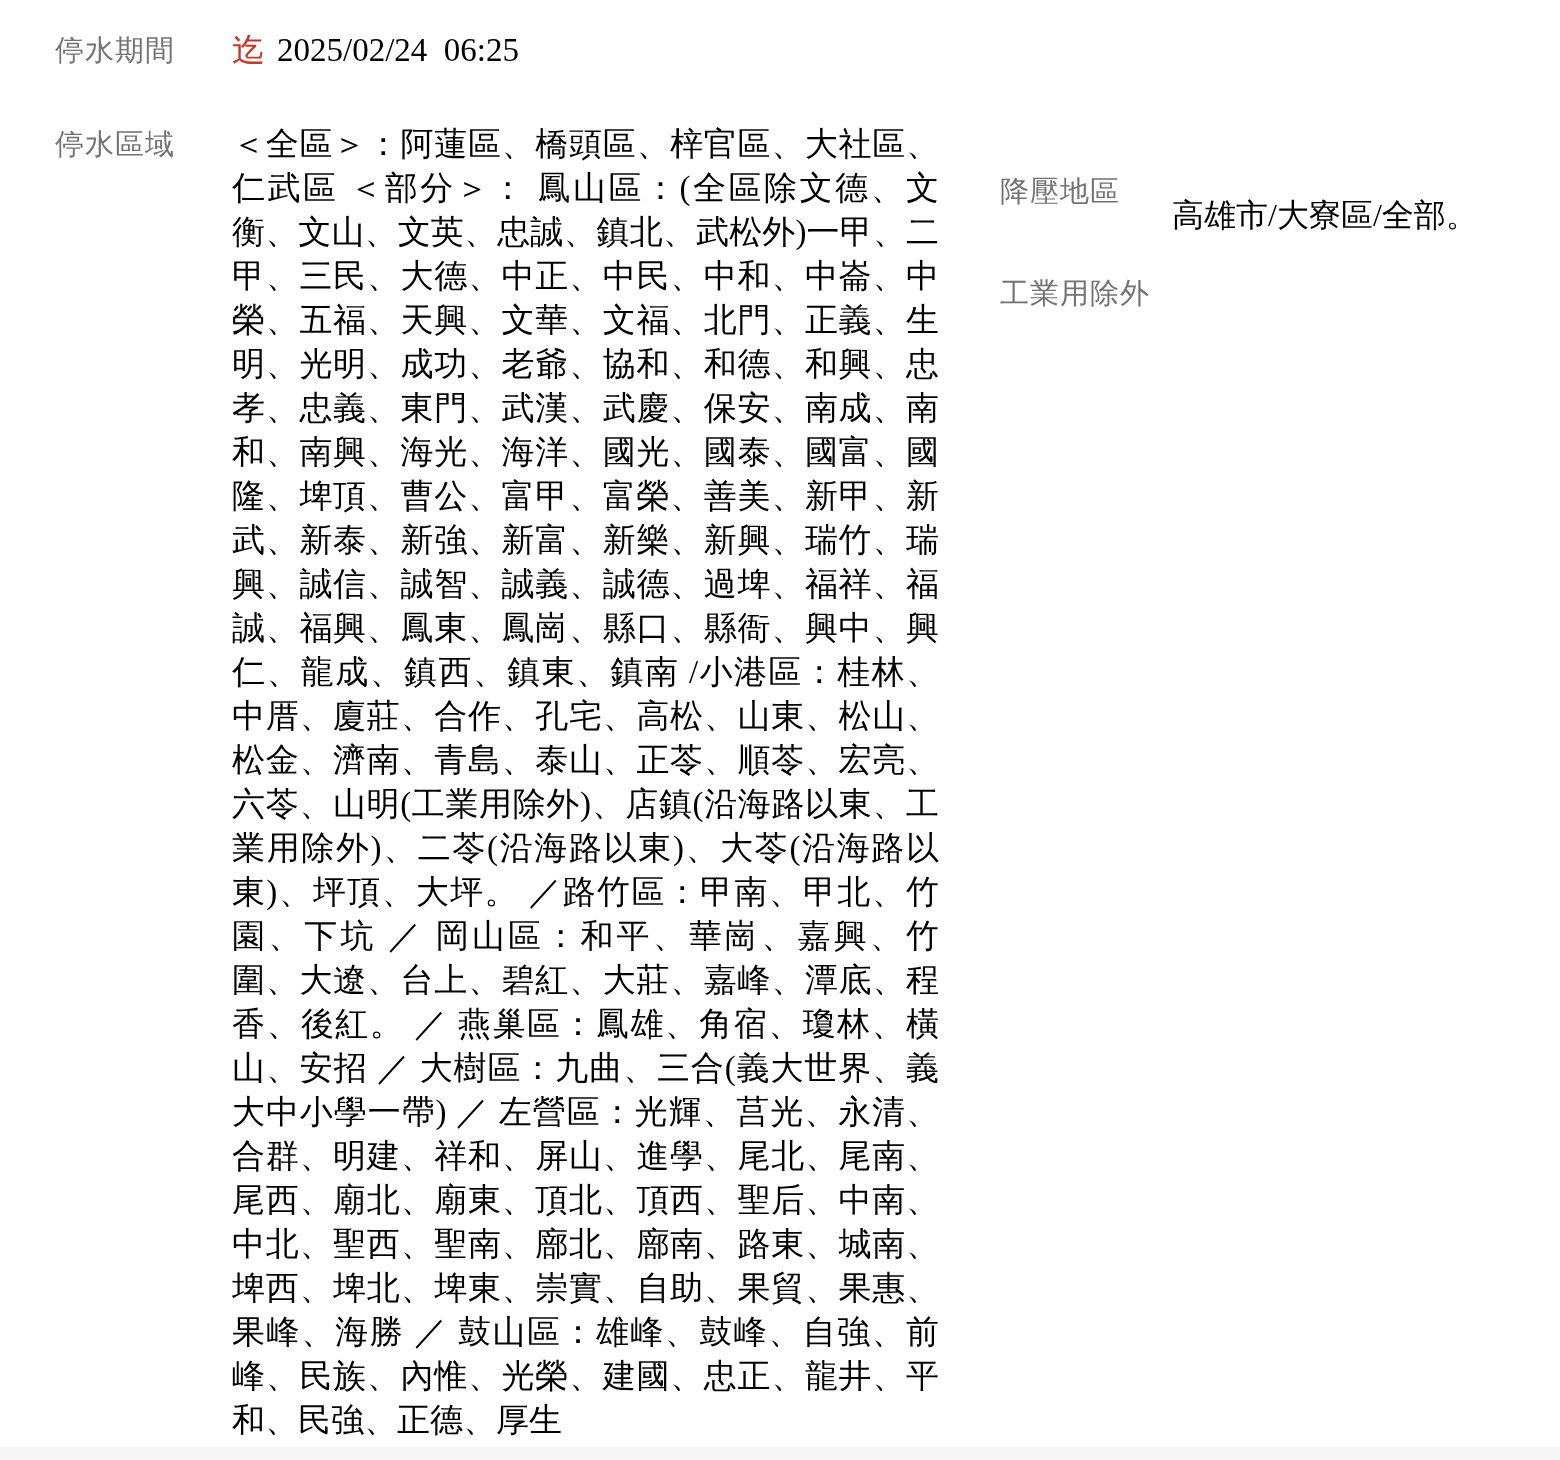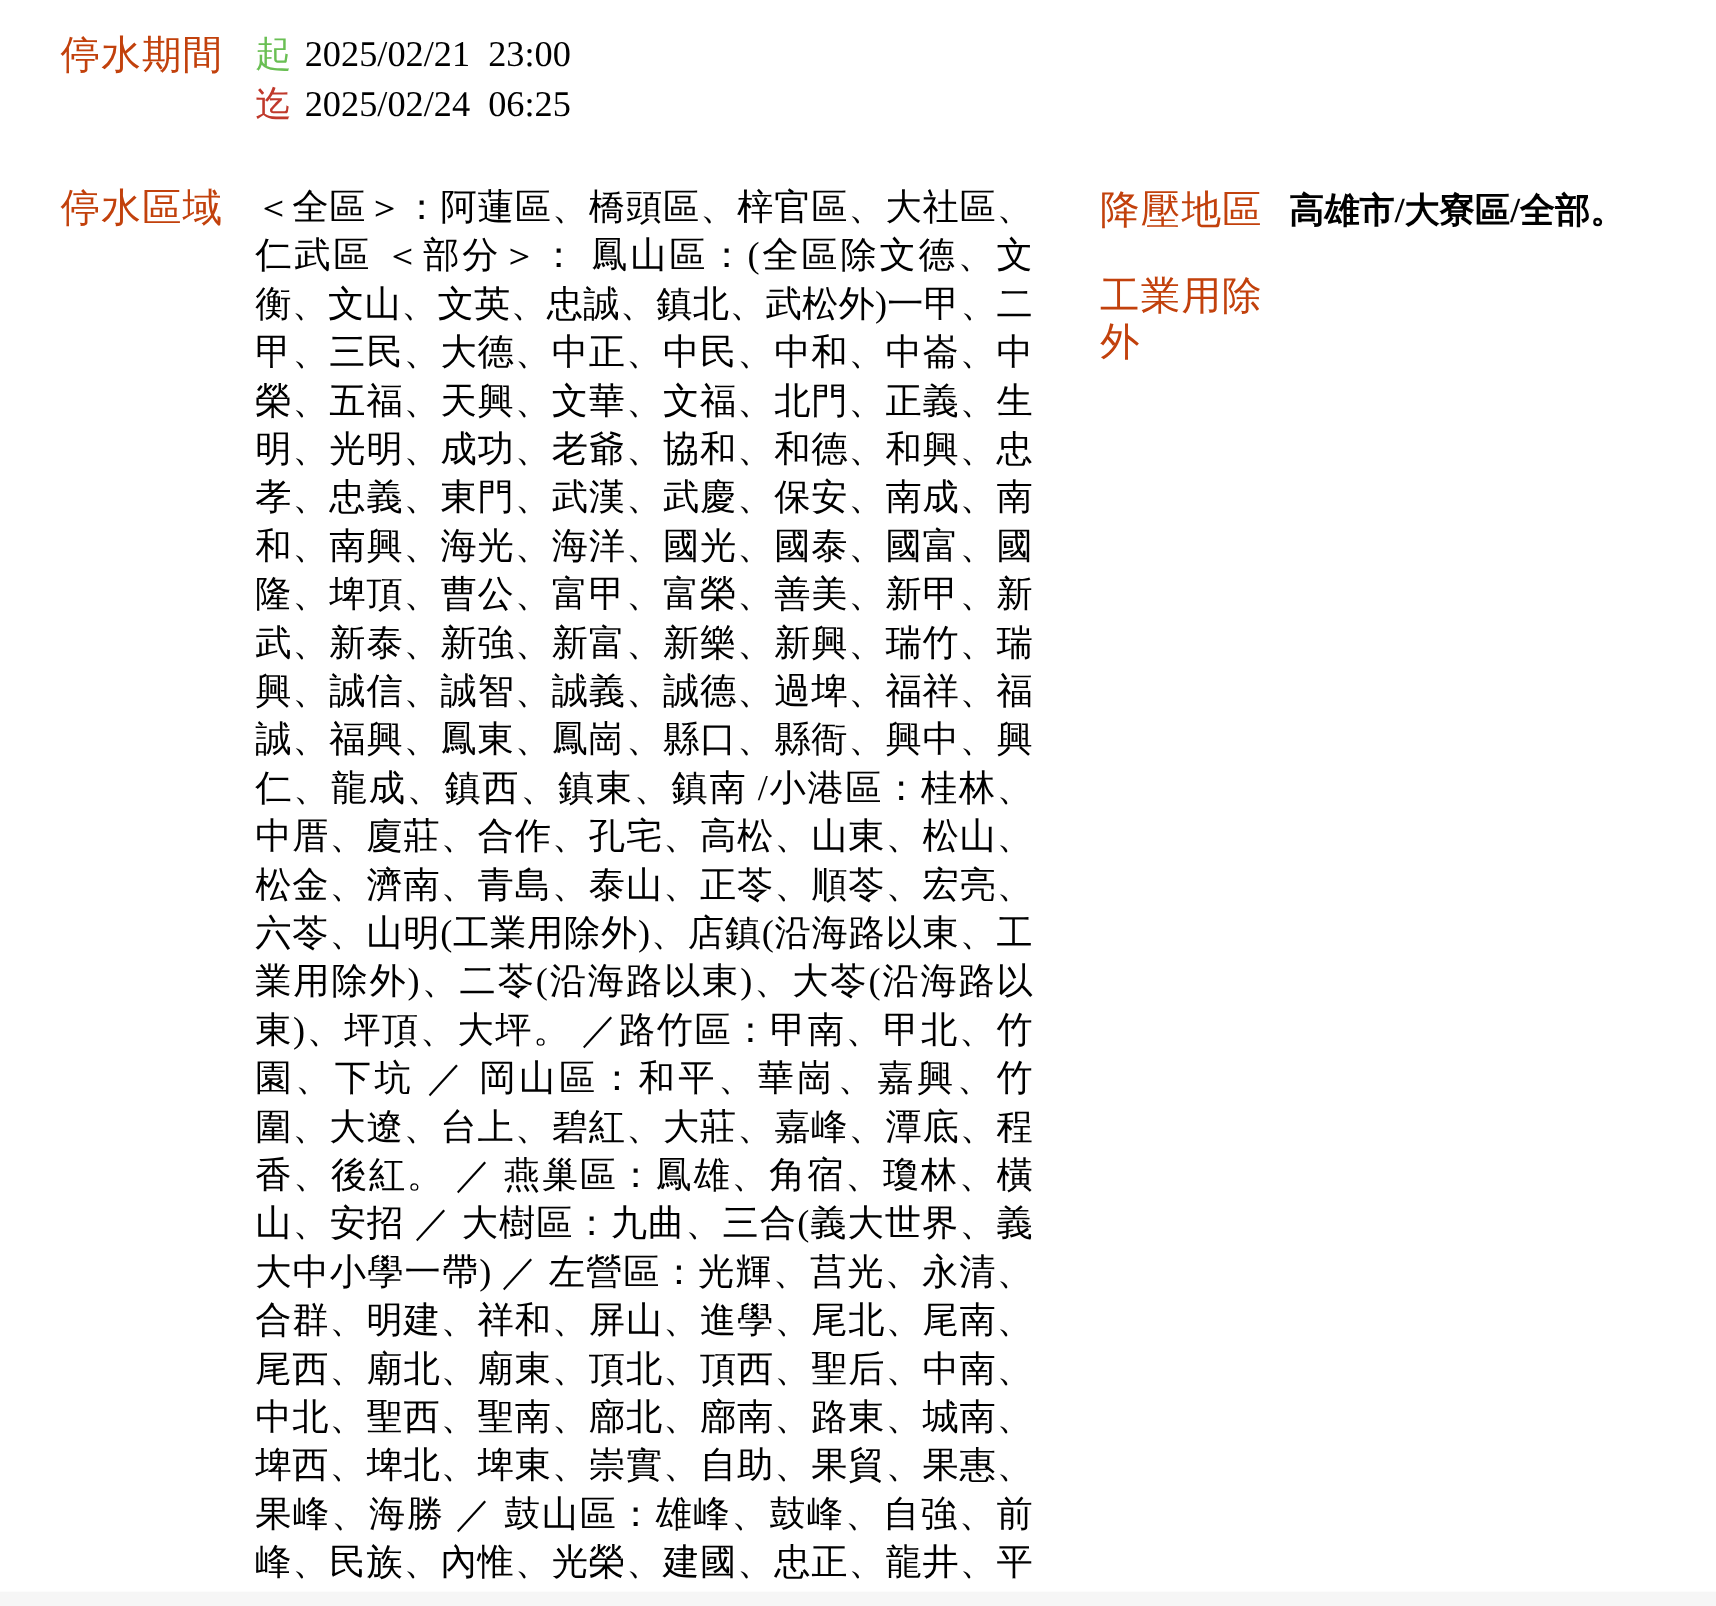--- a/index.html
+++ b/index.html
@@ -27,23 +27,23 @@
     padding: 28px 0 0 55px;
     flex-shrink: 0;
   }
   .field-row {
     display: flex;
     align-items: flex-start;
   }
   .field-label {
     flex-shrink: 0;
     width: 177px;
-    font-size: 36px;
+    font-size: 29px;
     line-height: 45px;
-    color: #c2410c;
+    color: #737373;
     letter-spacing: 1px;
   }
   .period-line {
     font-size: 33px;
     line-height: 45px;
     white-space: pre;
   }
   .period-tag {
     display: inline-block;
     margin-right: 12px;
@@ -74,21 +74,22 @@
     line-height: 42px;
   }
   .right-col .field-value {
     font-size: 32px;
     line-height: 42px;
   }
   .right-col .field-row + .field-row {
     margin-top: 36px;
   }
   .bold-value {
-    font-weight: bold;
+    font-weight: normal;
+    margin-top: 24px;
   }
   
   .footer-strip {
     position: absolute;
     left: 0;
     right: 0;
     bottom: 0;
     height: 13px;
     background: #f6f6f6;
   }
@@ -97,21 +98,20 @@
 <body>
 
 <div class="page">
   <div class="columns">
 
     <div class="left-col">
 
       <div class="field-row">
         <div class="field-label">停水期間</div>
         <div class="field-value">
-          <div class="period-line"><span class="period-tag" style="color: rgb(106, 191, 84);">起</span><span class="datetime">2025/02/21  23:00</span></div>
           <div class="period-line"><span class="period-tag" style="color: rgb(192, 57, 43);">迄</span><span class="datetime">2025/02/24  06:25</span></div>
         </div>
       </div>
 
       <div class="field-row area-row">
         <div class="field-label">停水區域</div>
         <div class="field-value area-text">＜全區＞：阿蓮區、橋頭區、梓官區、大社區、仁武區 ＜部分＞： 鳳山區：(全區除文德、文衡、文山、文英、忠誠、鎮北、武松外)一甲、二甲、三民、大德、中正、中民、中和、中崙、中榮、五福、天興、文華、文福、北門、正義、生明、光明、成功、老爺、協和、和德、和興、忠孝、忠義、東門、武漢、武慶、保安、南成、南和、南興、海光、海洋、國光、國泰、國富、國隆、埤頂、曹公、富甲、富榮、善美、新甲、新武、新泰、新強、新富、新樂、新興、瑞竹、瑞興、誠信、誠智、誠義、誠德、過埤、福祥、福誠、福興、鳳東、鳳崗、縣口、縣衙、興中、興仁、龍成、鎮西、鎮東、鎮南 /小港區：桂林、中厝、廈莊、合作、孔宅、高松、山東、松山、松金、濟南、青島、泰山、正苓、順苓、宏亮、六苓、山明(工業用除外)、店鎮(沿海路以東、工業用除外)、二苓(沿海路以東)、大苓(沿海路以東)、坪頂、大坪。 ／路竹區：甲南、甲北、竹園、下坑 ／ 岡山區：和平、華崗、嘉興、竹圍、大遼、台上、碧紅、大莊、嘉峰、潭底、程香、後紅。 ／ 燕巢區：鳳雄、角宿、瓊林、橫山、安招 ／ 大樹區：九曲、三合(義大世界、義大中小學一帶) ／ 左營區：光輝、莒光、永清、合群、明建、祥和、屏山、進學、尾北、尾南、尾西、廟北、廟東、頂北、頂西、聖后、中南、中北、聖西、聖南、廍北、廍南、路東、城南、埤西、埤北、埤東、崇實、自助、果貿、果惠、果峰、海勝 ／ 鼓山區：雄峰、鼓峰、自強、前峰、民族、內惟、光榮、建國、忠正、龍井、平和、民強、正德、厚生</div>
       </div>
 
     </div>

